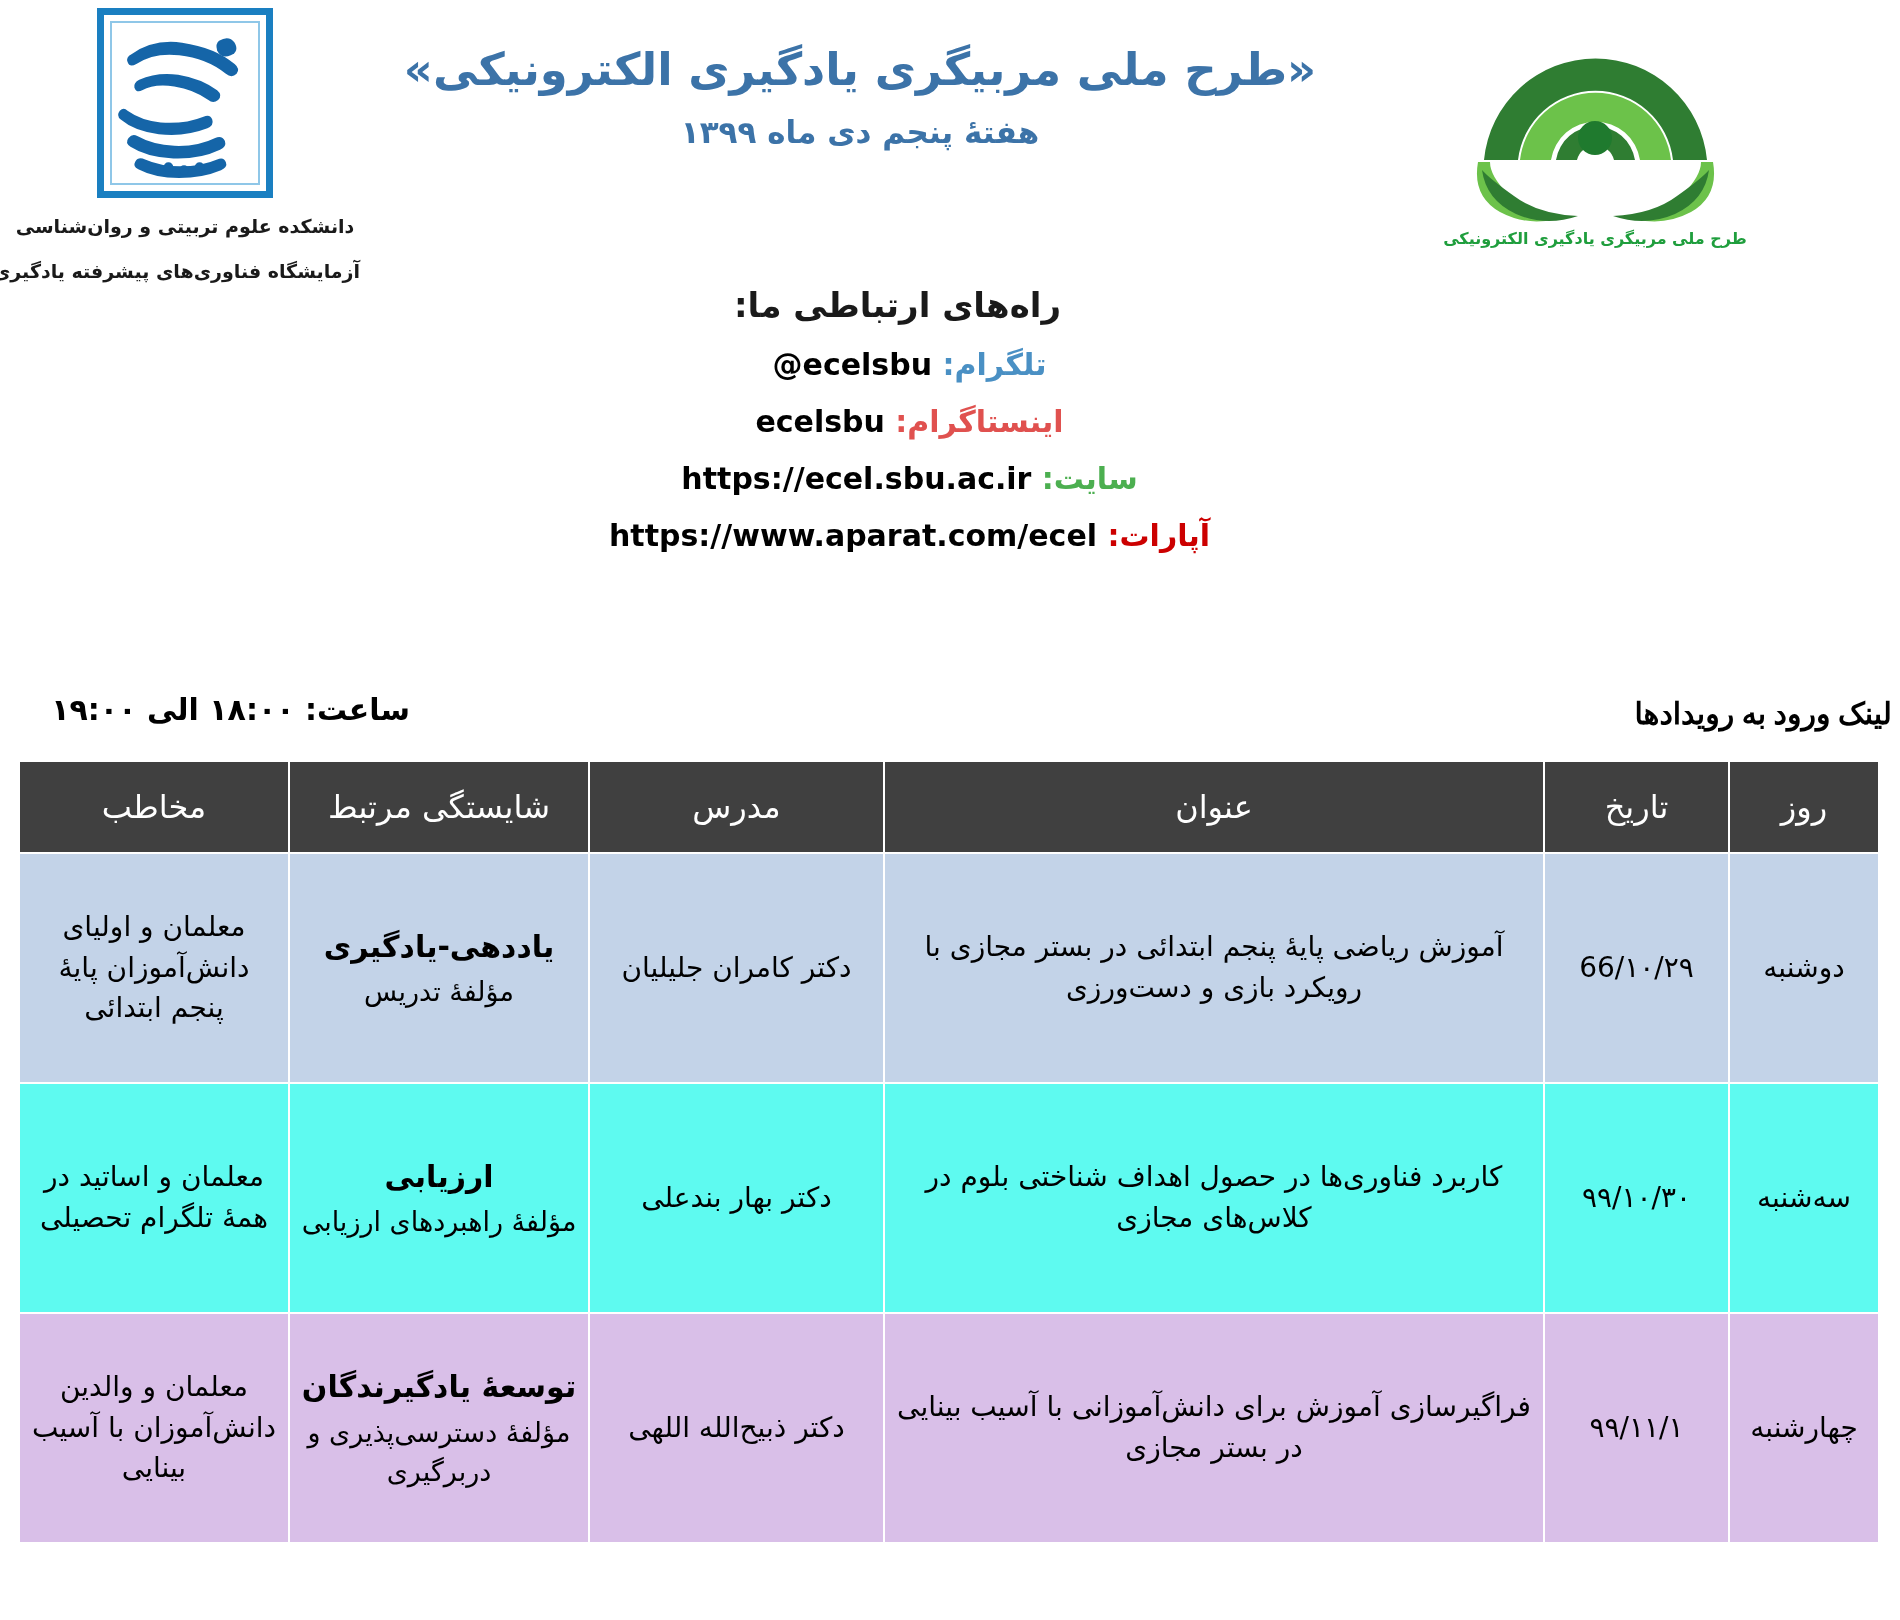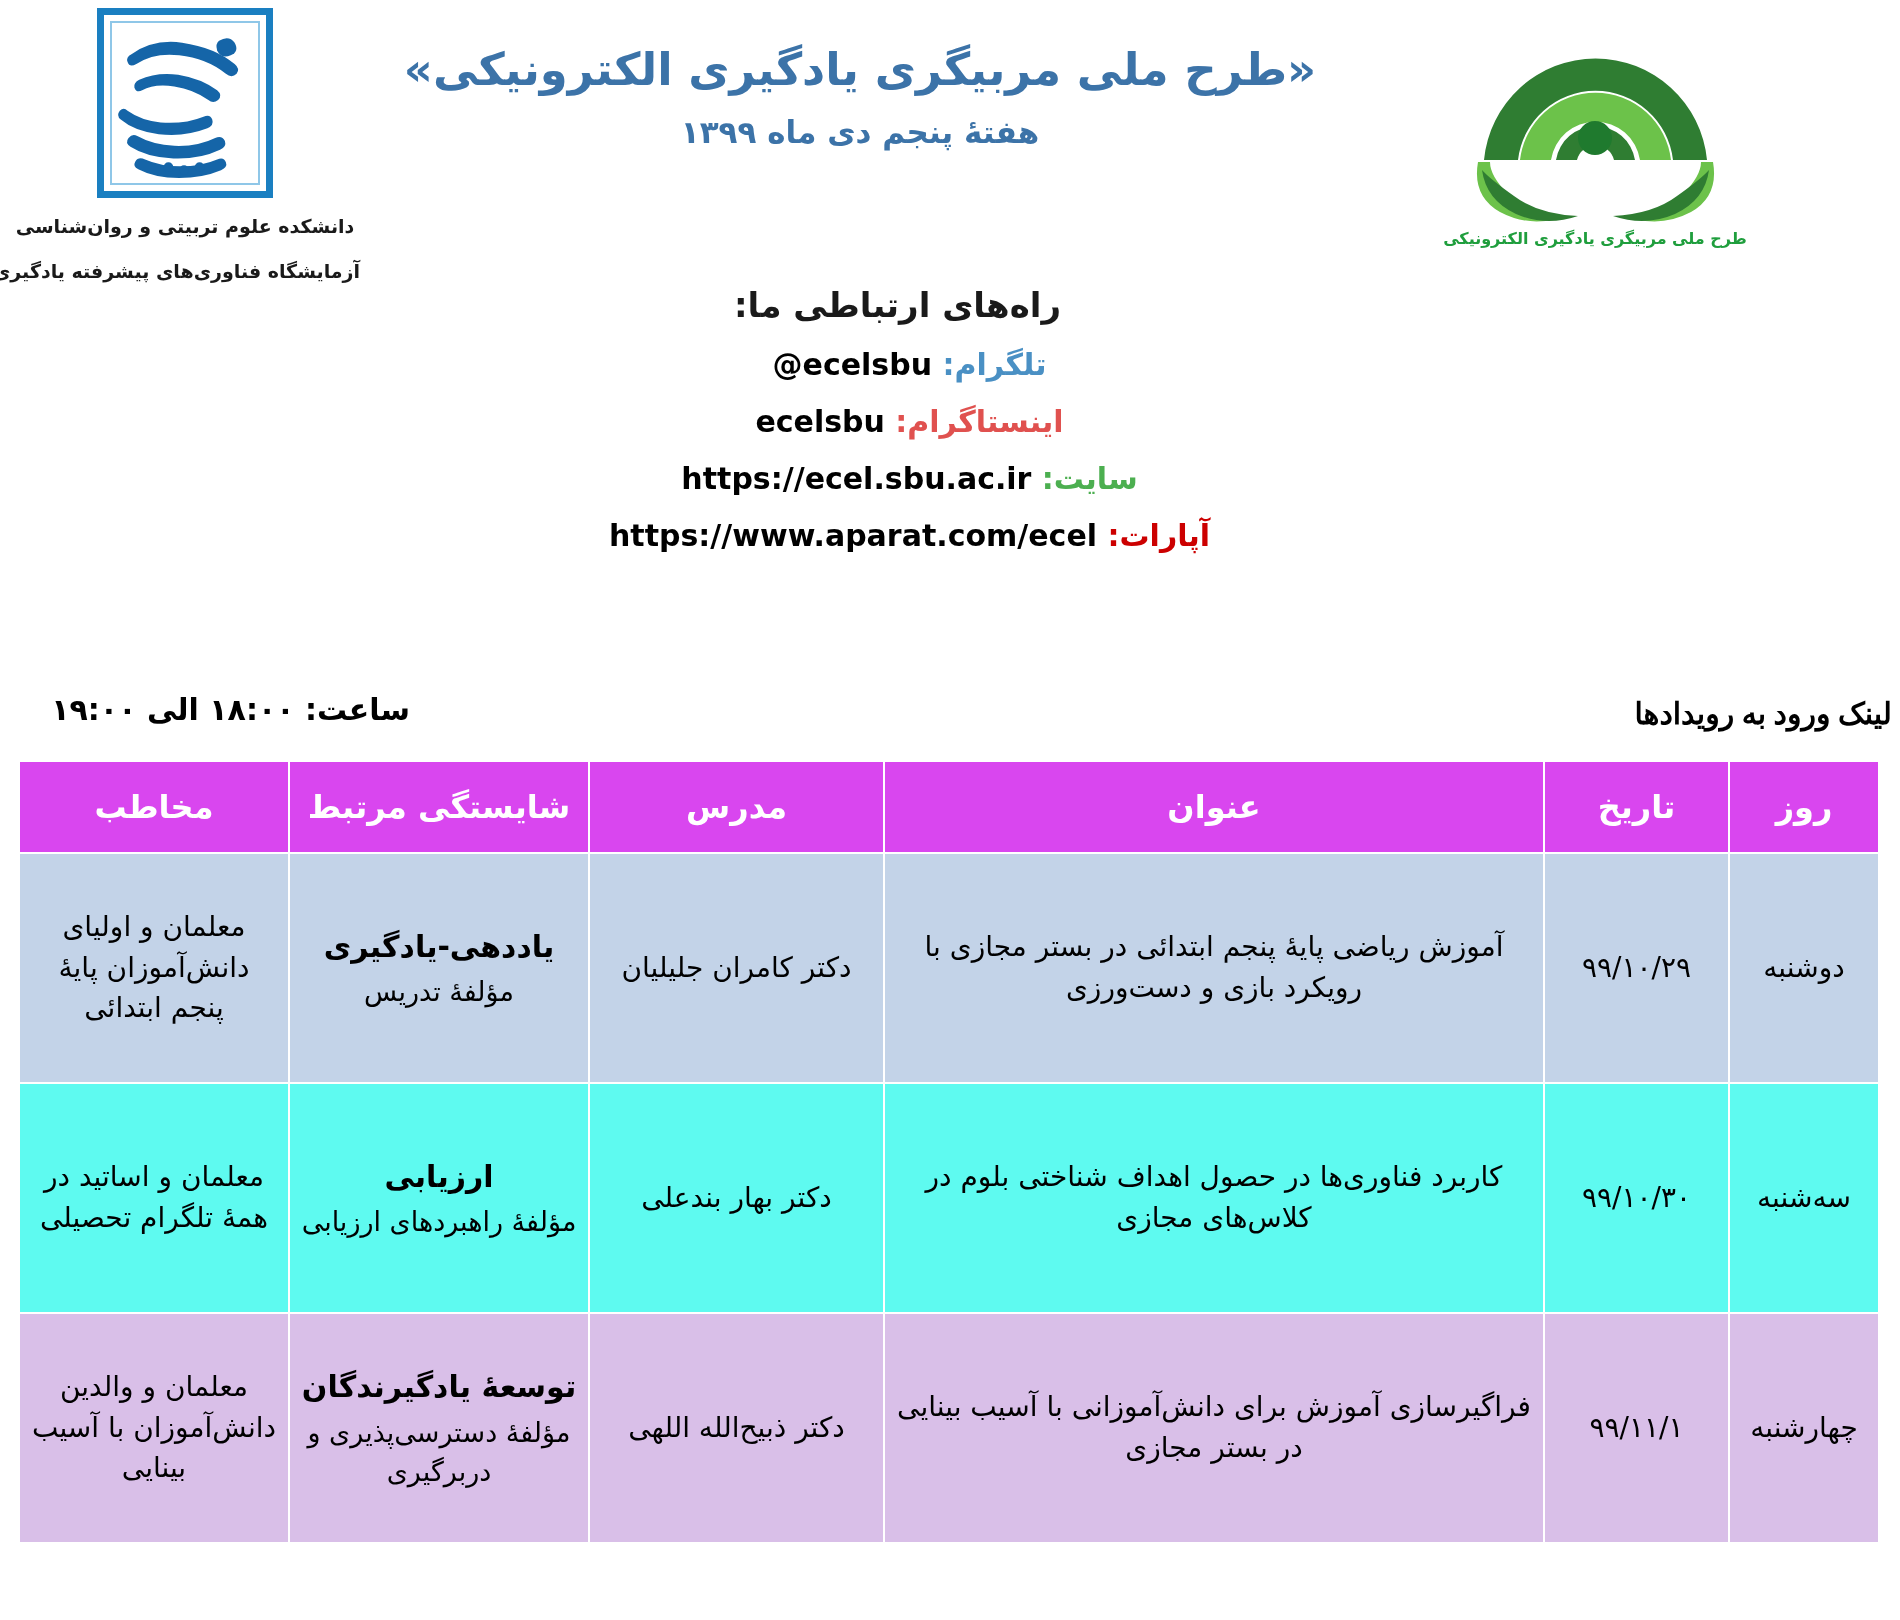--- a/index.html
+++ b/index.html
@@ -192,24 +192,24 @@
   }
   table.schedule th,
   table.schedule td {
     border: 2px solid #ffffff;
     text-align: center;
     vertical-align: middle;
     padding: 6px 8px;
     box-sizing: border-box;
   }
   table.schedule thead th {
-    background: #d946ef;
+    background: #404040;
     color: #ffffff;
     font-size: 32px;
-    font-weight: bold;
+    font-weight: normal;
     height: 92px;
   }
   .col-day    { width: 150px; }
   .col-date   { width: 185px; }
   .col-title  { width: 660px; }
   .col-teacher{ width: 295px; }
   .col-comp   { width: 300px; }
   .col-aud    { width: 270px; }
 
   table.schedule tbody td {
@@ -335,21 +335,21 @@
         <th>تاریخ</th>
         <th>عنوان</th>
         <th>مدرس</th>
         <th>شایستگی مرتبط</th>
         <th>مخاطب</th>
       </tr>
     </thead>
     <tbody>
       <tr class="row-1">
         <td>دوشنبه</td>
-        <td>۹۹/۱۰/۲۹</td>
+        <td>66/۱۰/۲۹</td>
         <td class="cell-title">آموزش ریاضی پایهٔ پنجم ابتدائی در بستر مجازی با رویکرد بازی و دست‌ورزی</td>
         <td>دکتر کامران جلیلیان</td>
         <td class="cell-comp">
           <span class="comp-main">یاددهی-یادگیری</span>
           <span class="comp-sub">مؤلفهٔ تدریس</span>
         </td>
         <td>معلمان و اولیای دانش‌آموزان پایهٔ پنجم ابتدائی</td>
       </tr>
 
       <tr class="row-2">

